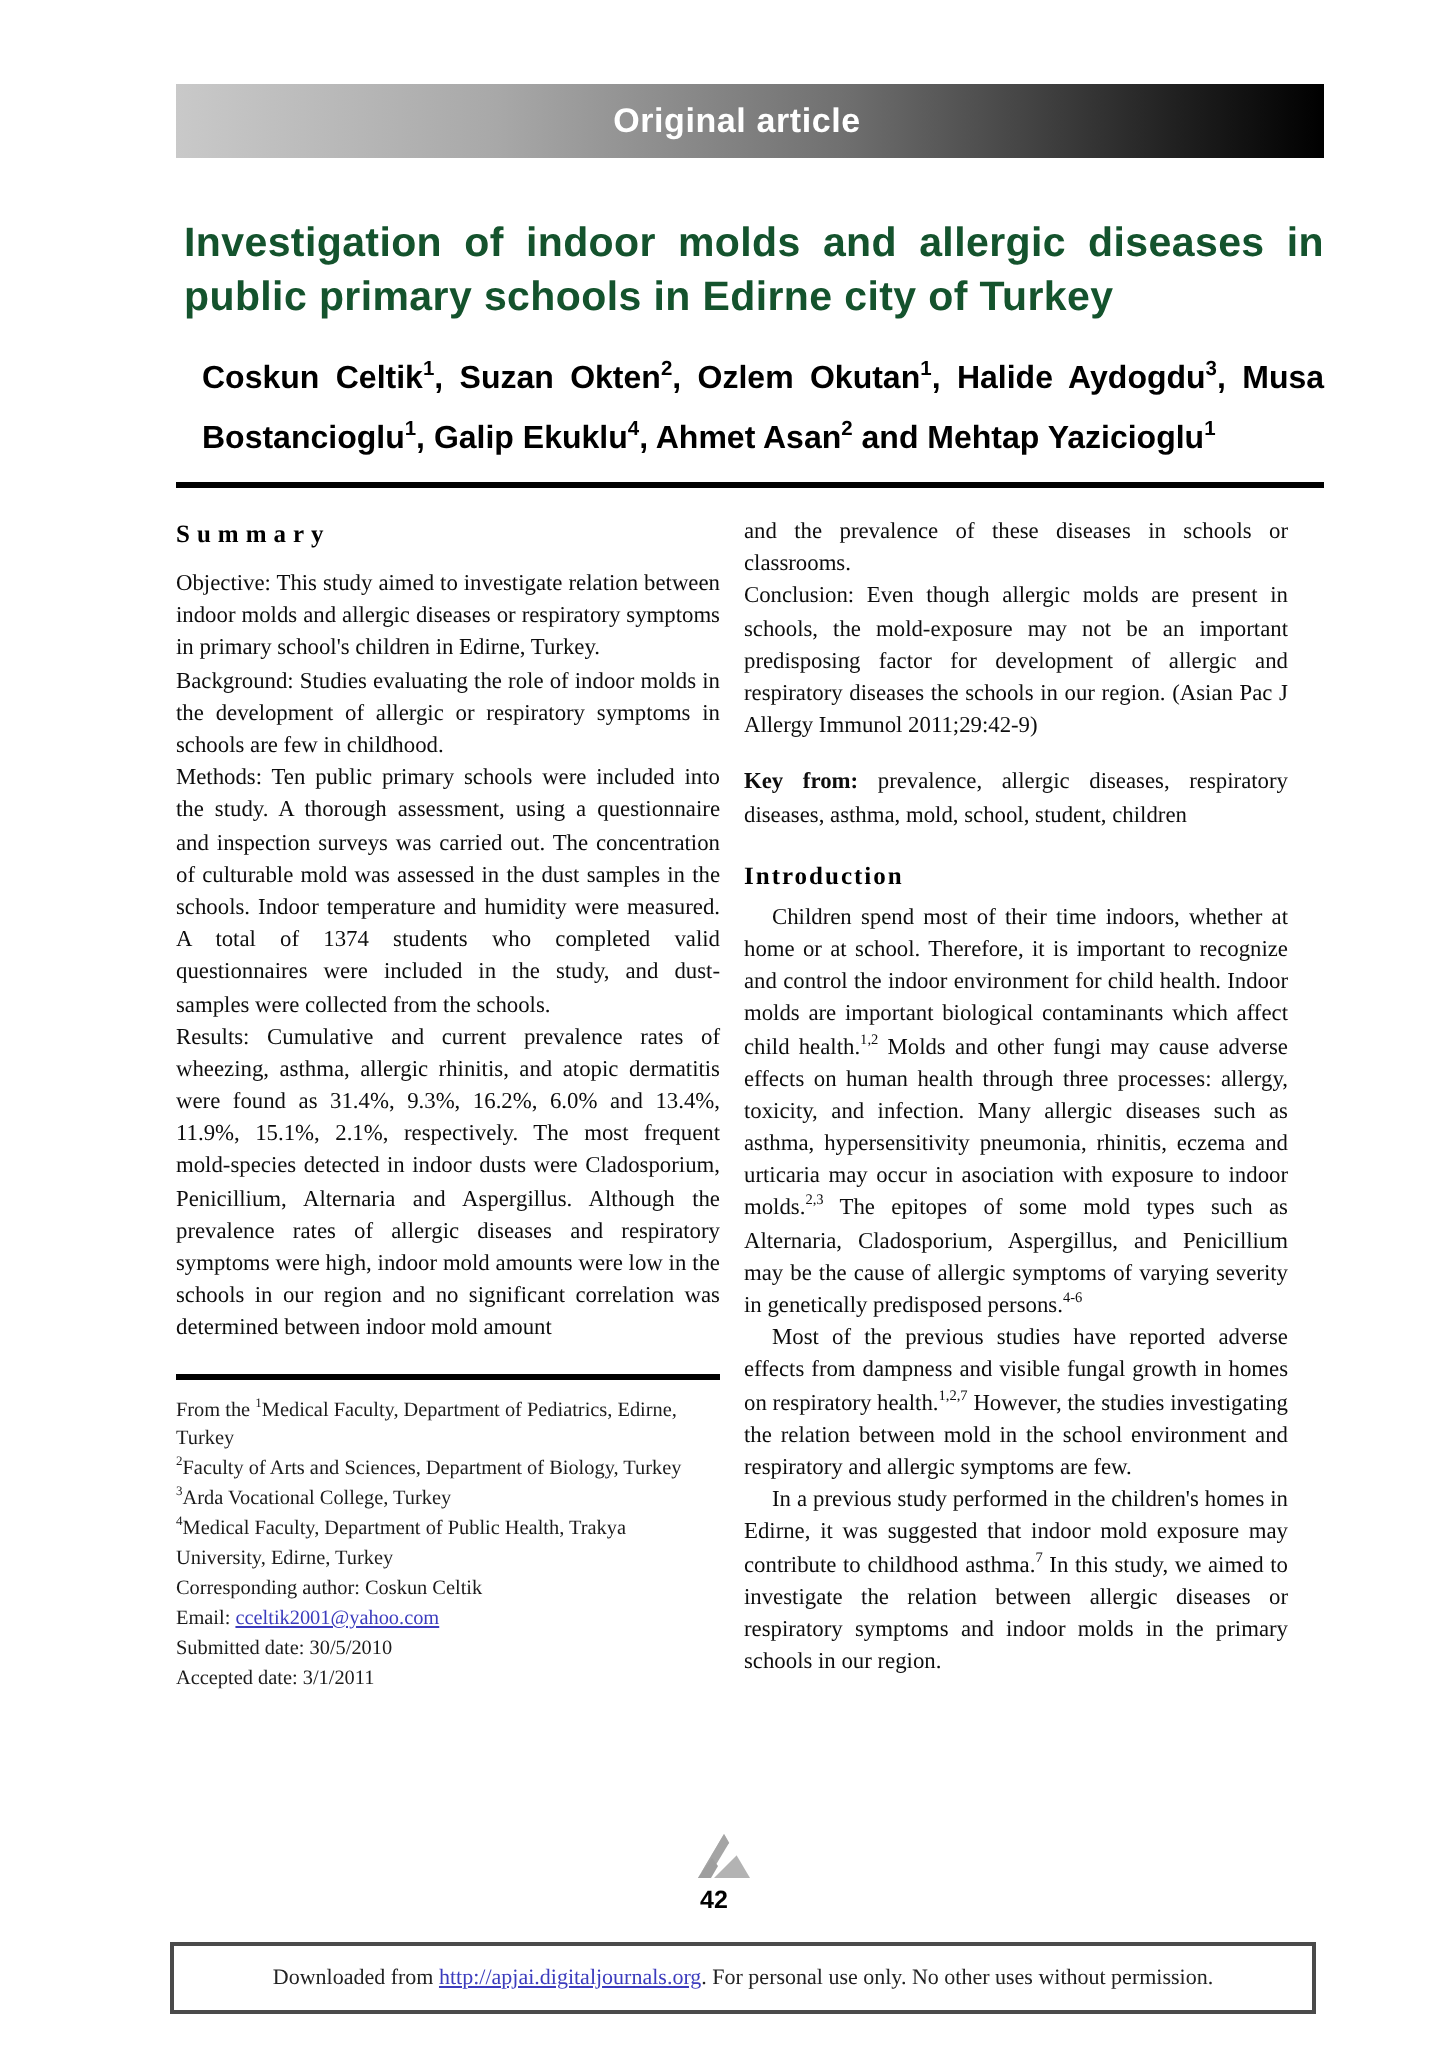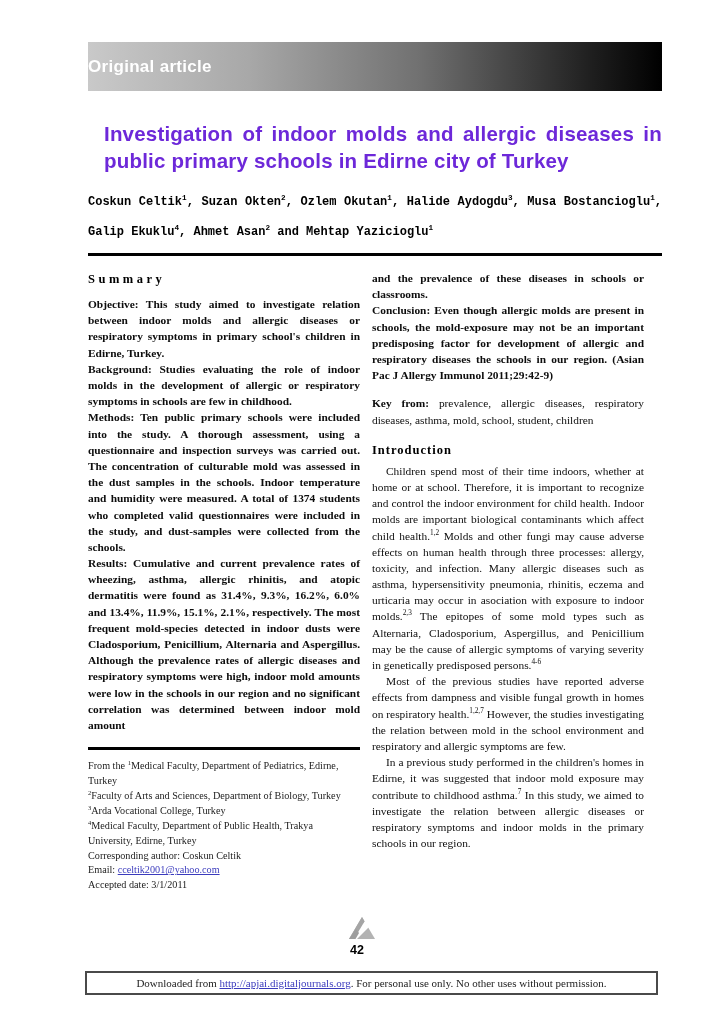--- a/index.html
+++ b/index.html
@@ -3,66 +3,66 @@
 <meta charset="utf-8">
 <style>
   html, body { margin:0; padding:0; background:#ffffff; }
   .page {
     position:relative; width:724px; height:1024px; background:#fff;
     font-family:"Liberation Serif", serif; color:#111; overflow:hidden;
   }
   .content { position:absolute; left:88px; top:0; width:574px; }
 
   .banner {
-    margin-top:42px; height:49px;
+    margin-top:42px; height:37px;
     background:linear-gradient(90deg,#c9c9c9 0%,#a8a8a8 28%,#707070 58%,#1e1e1e 88%,#000 100%);
-    display:flex; align-items:center; justify-content:flex-start; padding-right:13px; box-sizing:border-box;
+    display:flex; align-items:center; justify-content:center; padding-right:13px; box-sizing:border-box;
   }
   .banner-label {
     font-family:"Liberation Sans", sans-serif; font-weight:700; font-size:17px;
     color:#ffffff; letter-spacing:0.3px;
   }
 
   .title {
-    margin:29px 0 0 16px; font-family:"Liberation Sans", sans-serif; font-weight:700;
-    font-size:20.5px; line-height:1.32; color:#6d28d9; text-align:justify; letter-spacing:0.2px;
+    margin:29px 0 0 4px; font-family:"Liberation Sans", sans-serif; font-weight:700;
+    font-size:20.5px; line-height:1.32; color:#14532d; text-align:justify; letter-spacing:0.2px;
   }
   .authors {
-    margin:13px 0 0 0; font-family:Liberation Mono, monospace; font-weight:700;
-    font-size:12px; line-height:30px; color:#000; text-align:justify;
+    margin:13px 0 0 13px; font-family:Liberation Sans, sans-serif; font-weight:700;
+    font-size:16px; line-height:30px; color:#000; text-align:justify;
   }
   .divider { border-top:3px solid #000; margin-top:6px; }
 
   .columns { display:flex; gap:12px; margin-top:14px; }
   .col { width:272px; }
 
   .summary-heading {
     margin:2px 0 9px 0; font-size:12.5px; font-weight:700; color:#000; letter-spacing:3.5px;
   }
   .sum {
-    margin:0; font-weight:700; font-size:11.4px; line-height:1.42; text-align:justify; color:#0d0d0d;
+    margin:0; font-weight:400; font-size:11.4px; line-height:1.42; text-align:justify; color:#0d0d0d;
   }
   .keywords { margin:12px 0 0 0; font-size:11.4px; line-height:1.42; text-align:justify; color:#0d0d0d; }
   .intro-heading { margin:15px 0 5px 0; font-size:12.5px; font-weight:700; color:#000; letter-spacing:1px; }
   .body-p { margin:0; font-size:11.4px; line-height:1.42; text-align:justify; text-indent:14px; color:#0d0d0d; }
 
   .foot-divider { border-top:3px solid #000; margin-top:14px; }
   .footnote { margin-top:9px; }
   .fn { margin:0; font-size:10.2px; line-height:1.46; color:#1b1b1b; }
 
   sup { font-size:0.64em; line-height:0; vertical-align:super; }
   .lnk { color:#3b3bbd; text-decoration:underline; cursor:pointer; }
 
   .logo { position:absolute; top:915px; left:50%; transform:translateX(-50%); width:30px; height:26px; }
   .page-number {
     position:absolute; top:943px; left:0; right:10px; text-align:center;
     font-family:"Liberation Sans", sans-serif; font-weight:700; font-size:12.5px; color:#000;
   }
   .download-box {
-    position:absolute; top:971px; left:85px; width:573px; height:24px; box-sizing:border-box;
+    position:absolute; top:971px; left:85px; width:573px; height:36px; box-sizing:border-box;
     border:2px solid #4a4a4a; display:flex; align-items:center; justify-content:center; background:#fff;
   }
   .dl { margin:0; font-size:11px; color:#222; }
 </style>
 </head>
 <body>
 
 <div class="page">
   <div class="content">
 
@@ -86,20 +86,21 @@
         <p class="sum">Results: Cumulative and current prevalence rates of wheezing, asthma, allergic rhinitis, and atopic dermatitis were found as 31.4%, 9.3%, 16.2%, 6.0% and 13.4%, 11.9%, 15.1%, 2.1%, respectively. The most frequent mold-species detected in indoor dusts were Cladosporium, Penicillium, Alternaria and Aspergillus. Although the prevalence rates of allergic diseases and respiratory symptoms were high, indoor mold amounts were low in the schools in our region and no significant correlation was determined between indoor mold amount</p>
 
         <div class="foot-divider"></div>
         <div class="footnote">
           <p class="fn">From the <sup>1</sup>Medical Faculty, Department of Pediatrics, Edirne, Turkey</p>
           <p class="fn"><sup>2</sup>Faculty of Arts and Sciences, Department of Biology, Turkey</p>
           <p class="fn"><sup>3</sup>Arda Vocational College, Turkey</p>
           <p class="fn"><sup>4</sup>Medical Faculty, Department of Public Health, Trakya University, Edirne, Turkey</p>
           <p class="fn">Corresponding author: Coskun Celtik</p>
           <p class="fn">Email: <a class="lnk">cceltik2001@yahoo.com</a></p>
+          <p class="fn">Submitted date: 30/5/2010</p>
           <p class="fn">Accepted date: 3/1/2011</p>
         </div>
       </div>
 
       <div class="col">
         <p class="sum">and the prevalence of these diseases in schools or classrooms.</p>
         <p class="sum">Conclusion: Even though allergic molds are present in schools, the mold-exposure may not be an important predisposing factor for development of allergic and respiratory diseases the schools in our region. (Asian Pac J Allergy Immunol 2011;29:42-9)</p>
         <p class="keywords"><b>Key from:</b> prevalence, allergic diseases, respiratory diseases, asthma, mold, school, student, children</p>
 
         <h2 class="intro-heading">Introduction</h2>

